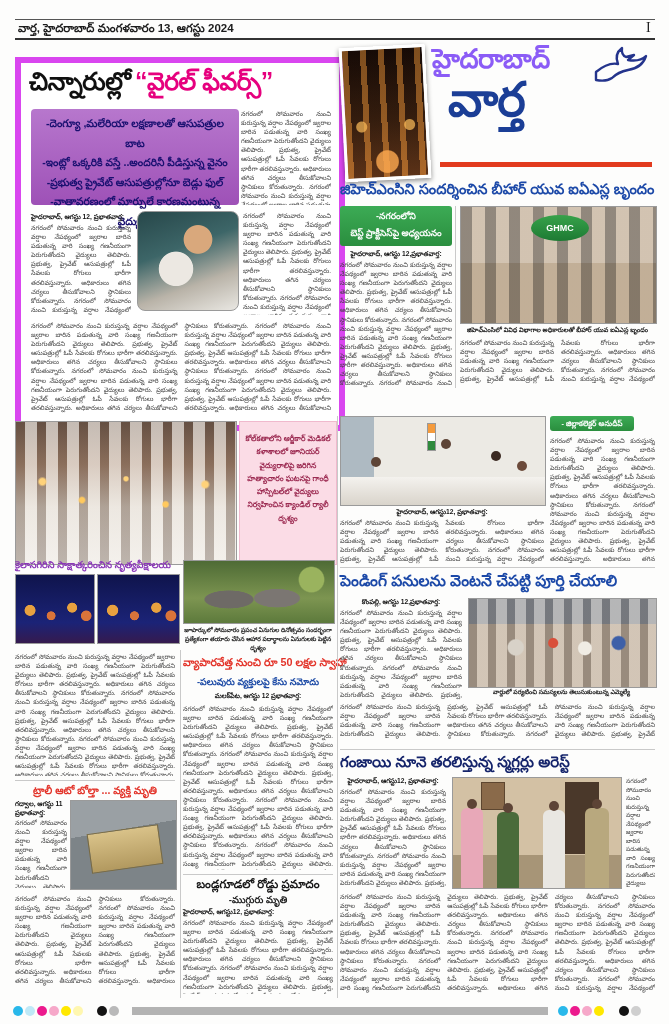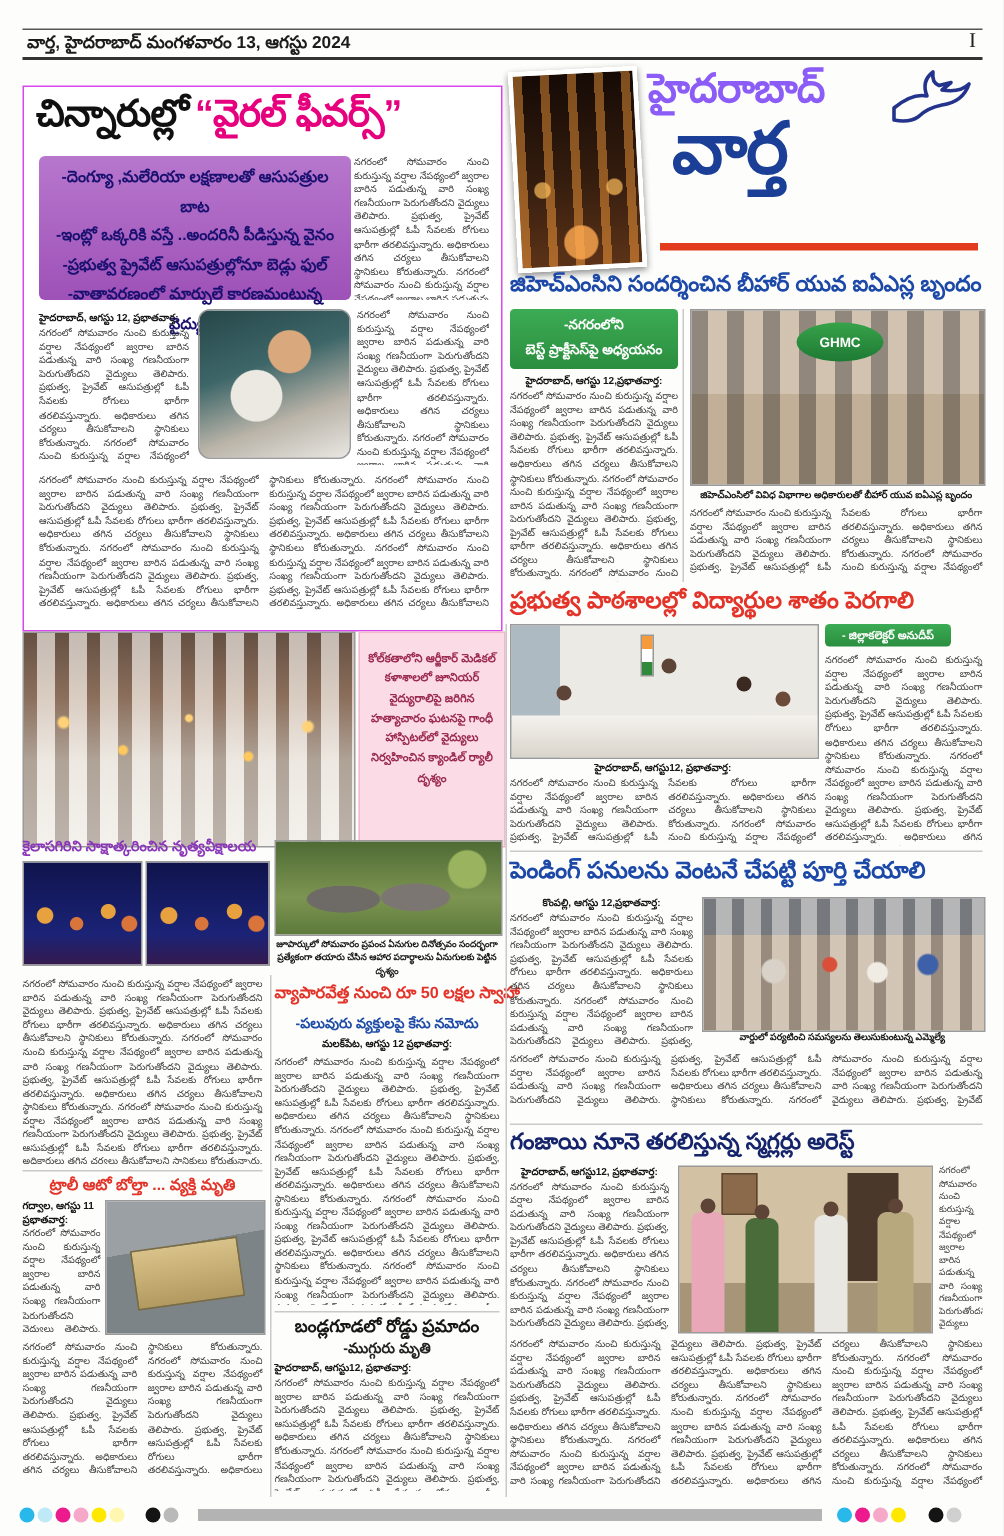--- a/index.html
+++ b/index.html
@@ -9,21 +9,21 @@
   .colrule{background:#c9c9c9;width:1px;}
   .hrule{background:#c9c9c9;height:1px;}
   
   .bt{font-size:6.4px;line-height:1.42;color:#3b3b3b;text-align:justify;overflow:hidden;}
   .dl{font-weight:bold;font-size:6.7px;color:#141414;}
   .cap{font-weight:bold;text-align:center;color:#141414;overflow:hidden;}
   .c2{column-count:2;column-gap:7px;}
   .c3{column-count:3;column-gap:7px;}
   .ph{overflow:hidden;border:1px solid #9a9a9a;}
   
-  #leadbox{left:15px;top:57px;width:318px;height:362px;border:1px solid #d946ef;background:#fff;}
+  #leadbox{left:15px;top:57px;width:318px;height:362px;border:6px solid #d946ef;background:#fff;}
   .lead-h{font-size:25px;font-weight:bold;letter-spacing:-.5px;white-space:nowrap;}
   .points{background:linear-gradient(180deg,#b777cd,#9e51b7);border-radius:4px;
           color:#191070;font-weight:bold;font-size:10.6px;line-height:1.85;text-align:center;
           padding:5px 6px;}
   
   .np-city{color:#8b5cf6;font-weight:bold;font-size:27px;letter-spacing:-.5px;}
   .np-title{color:#1b3e96;font-weight:800;font-size:48px;line-height:1;letter-spacing:-1px;text-align:right;}
   .np-underline{background:#e23b1e;height:5px;}
   .charminar{background:
      radial-gradient(circle at 50% 88%, rgba(255,170,80,.8) 0 9%, transparent 10%),
@@ -137,21 +137,20 @@
   </div>
   <div class="abs dl" style="left:340px;top:250px;width:112px;text-align:center;">హైదరాబాద్, ఆగస్టు 12,ప్రభాతవార్త:</div>
   <div class="abs bt" style="left:340px;top:260px;width:112px;height:128px;">నగరంలో సోమవారం నుంచి కురుస్తున్న వర్షాల నేపథ్యంలో జ్వరాల బారిన పడుతున్న వారి సంఖ్య గణనీయంగా పెరుగుతోందని వైద్యులు తెలిపారు. ప్రభుత్వ, ప్రైవేట్ ఆసుపత్రుల్లో ఓపీ సేవలకు రోగులు భారీగా తరలివస్తున్నారు. అధికారులు తగిన చర్యలు తీసుకోవాలని స్థానికులు కోరుతున్నారు. నగరంలో సోమవారం నుంచి కురుస్తున్న వర్షాల నేపథ్యంలో జ్వరాల బారిన పడుతున్న వారి సంఖ్య గణనీయంగా పెరుగుతోందని వైద్యులు తెలిపారు. ప్రభుత్వ, ప్రైవేట్ ఆసుపత్రుల్లో ఓపీ సేవలకు రోగులు భారీగా తరలివస్తున్నారు. అధికారులు తగిన చర్యలు తీసుకోవాలని స్థానికులు కోరుతున్నారు. నగరంలో సోమవారం నుంచి కురుస్తున్న వర్షాల నేపథ్యంలో జ్వరాల బారిన పడుతున్న వారి సంఖ్య గణనీయంగా పెరుగుతోందని వైద్యులు తెలిపారు. ప్రభుత్వ, ప్రైవేట్ ఆసుపత్రుల్లో ఓపీ సేవలకు రోగులు భారీగా తరలివస్తున్నారు. అధికారులు తగిన చర్యలు తీసుకోవాలని స్థానికులు కోరుతున్నారు. </div>
   <div class="abs colrule" style="left:455px;top:206px;height:182px;"></div>
   <div class="abs ph ph-ghmc" style="left:460px;top:206px;width:195px;height:116px;">
     <div class="ghmc-logo" style="left:70px;top:8px;width:58px;height:26px;font-size:9px;text-align:right;">GHMC</div>
   </div>
   <div class="abs cap" style="left:460px;top:326px;width:195px;font-size:6.4px;">జిహెచ్ఎంసిలో వివిధ విభాగాల అధికారులతో బీహార్ యువ ఐఏఎస్ల బృందం</div>
   <div class="abs bt c2" style="left:460px;top:338px;width:195px;height:50px;">నగరంలో సోమవారం నుంచి కురుస్తున్న వర్షాల నేపథ్యంలో జ్వరాల బారిన పడుతున్న వారి సంఖ్య గణనీయంగా పెరుగుతోందని వైద్యులు తెలిపారు. ప్రభుత్వ, ప్రైవేట్ ఆసుపత్రుల్లో ఓపీ సేవలకు రోగులు భారీగా తరలివస్తున్నారు. అధికారులు తగిన చర్యలు తీసుకోవాలని స్థానికులు కోరుతున్నారు. నగరంలో సోమవారం నుంచి కురుస్తున్న వర్షాల నేపథ్యంలో జ్వరాల బారిన పడుతున్న వారి సంఖ్య గణనీయంగా పెరుగుతోందని వైద్యులు తెలిపారు. ప్రభుత్వ, ప్రైవేట్ ఆసుపత్రుల్లో ఓపీ సేవలకు రోగులు భారీగా తరలివస్తున్నారు. అధికారులు తగిన చర్యలు తీసుకోవాలని స్థానికులు కోరుతున్నారు. </div>
 
-  <div class="abs h-red" style="left:340px;top:392px;width:315px;font-size:15.5px;white-space:nowrap;">ప్రభుత్వ పాఠశాలల్లో విద్యార్థుల శాతం పెరగాలి</div>
   <div class="abs ph ph-meet" style="left:340px;top:416px;width:204px;height:88px;">
     <div class="flag" style="left:86px;top:6px;"></div>
     <div class="head" style="left:100px;top:22px;"></div>
     <div class="head" style="left:30px;top:40px;"></div>
     <div class="head" style="left:150px;top:34px;background:#3b2a22;"></div>
     <div class="head" style="left:176px;top:44px;background:#6b4a3a;"></div>
     <div class="abs" style="left:0;top:60px;width:204px;height:28px;background:linear-gradient(180deg,#f4f2ee,#d9d4cb);"></div>
   </div>
   <div class="abs kicker" style="left:550px;top:416px;width:84px;height:15px;font-size:7.4px;line-height:15px;">- జిల్లాకలెక్టర్ అనుదీప్ దురిశెట్టి</div>
   <div class="abs bt" style="left:550px;top:436px;width:105px;height:128px;">నగరంలో సోమవారం నుంచి కురుస్తున్న వర్షాల నేపథ్యంలో జ్వరాల బారిన పడుతున్న వారి సంఖ్య గణనీయంగా పెరుగుతోందని వైద్యులు తెలిపారు. ప్రభుత్వ, ప్రైవేట్ ఆసుపత్రుల్లో ఓపీ సేవలకు రోగులు భారీగా తరలివస్తున్నారు. అధికారులు తగిన చర్యలు తీసుకోవాలని స్థానికులు కోరుతున్నారు. నగరంలో సోమవారం నుంచి కురుస్తున్న వర్షాల నేపథ్యంలో జ్వరాల బారిన పడుతున్న వారి సంఖ్య గణనీయంగా పెరుగుతోందని వైద్యులు తెలిపారు. ప్రభుత్వ, ప్రైవేట్ ఆసుపత్రుల్లో ఓపీ సేవలకు రోగులు భారీగా తరలివస్తున్నారు. అధికారులు తగిన చర్యలు తీసుకోవాలని స్థానికులు కోరుతున్నారు. నగరంలో సోమవారం నుంచి కురుస్తున్న వర్షాల నేపథ్యంలో జ్వరాల బారిన పడుతున్న వారి సంఖ్య గణనీయంగా పెరుగుతోందని వైద్యులు తెలిపారు. ప్రభుత్వ, ప్రైవేట్ ఆసుపత్రుల్లో ఓపీ సేవలకు రోగులు భారీగా తరలివస్తున్నారు. అధికారులు తగిన చర్యలు తీసుకోవాలని స్థానికులు కోరుతున్నారు. </div>

